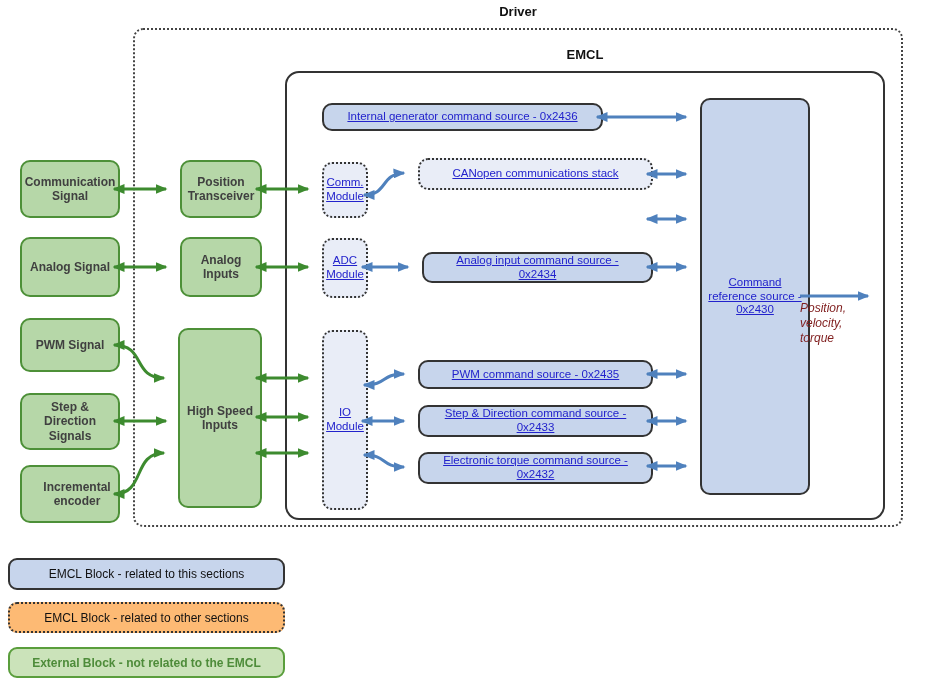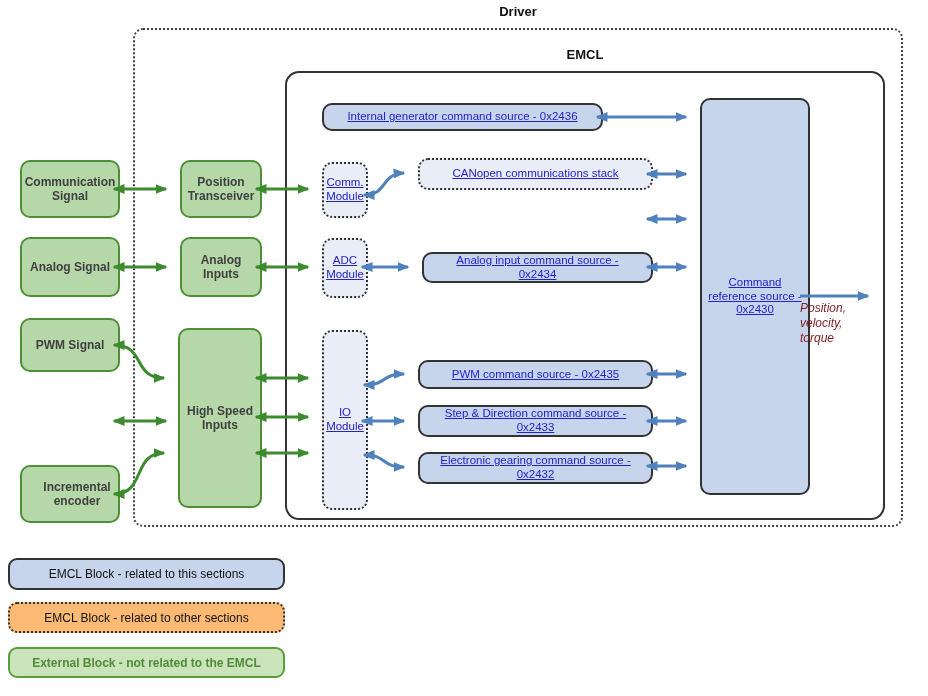--- a/index.html
+++ b/index.html
@@ -39,20 +39,23 @@
 
   <div class="blk green" style="left:10px;top:160px;width:100px;height:58px;">
     <span>Communication Signal</span>
   </div>
   <div class="blk green" style="left:10px;top:237px;width:100px;height:60px;">
     <span>Analog Signal</span>
   </div>
   <div class="blk green" style="left:10px;top:318px;width:100px;height:54px;">
     <span>PWM Signal</span>
   </div>
+  <div class="blk green" style="left:10px;top:393px;width:100px;height:57px;">
+    <span style="max-width:70px;">Step &amp; Direction Signals</span>
+  </div>
   <div class="blk green" style="left:10px;top:465px;width:100px;height:58px;padding-left:16px;">
     <span style="max-width:88px;">Incremental encoder</span>
   </div>
 
   <div class="blk green" style="left:170px;top:160px;width:82px;height:58px;">
     <span>Position Transceiver</span>
   </div>
   <div class="blk green" style="left:170px;top:237px;width:82px;height:60px;">
     <span style="max-width:52px;">Analog Inputs</span>
   </div>
@@ -79,21 +82,21 @@
   <div class="blk solidblue" style="left:412px;top:252px;width:231px;height:31px;">
     <span class="link" style="max-width:195px;">Analog input command source - 0x2434</span>
   </div>
   <div class="blk solidblue" style="left:408px;top:360px;width:235px;height:29px;">
     <span class="link">PWM command source - 0x2435</span>
   </div>
   <div class="blk solidblue" style="left:408px;top:405px;width:235px;height:32px;">
     <span class="link" style="max-width:205px;">Step &amp; Direction command source - 0x2433</span>
   </div>
   <div class="blk solidblue" style="left:408px;top:452px;width:235px;height:32px;">
-    <span class="link" style="max-width:205px;">Electronic gearing command source - 0x2432</span>
+    <span class="link" style="max-width:205px;">Electronic torque command source - 0x2432</span>
   </div>
   <div class="blk solidblue" style="left:690px;top:98px;width:110px;height:397px;">
     <span class="link" style="max-width:94px;">Command reference source - 0x2430</span>
   </div>
 
   <div class="outlabel" style="left:800px;top:301px;width:70px;">Position, velocity, torque</div>
 
   <div class="legend l-blue" style="left:8px;top:558px;width:277px;height:32px;">
     <span>EMCL Block - related to this sections</span>
   </div>

